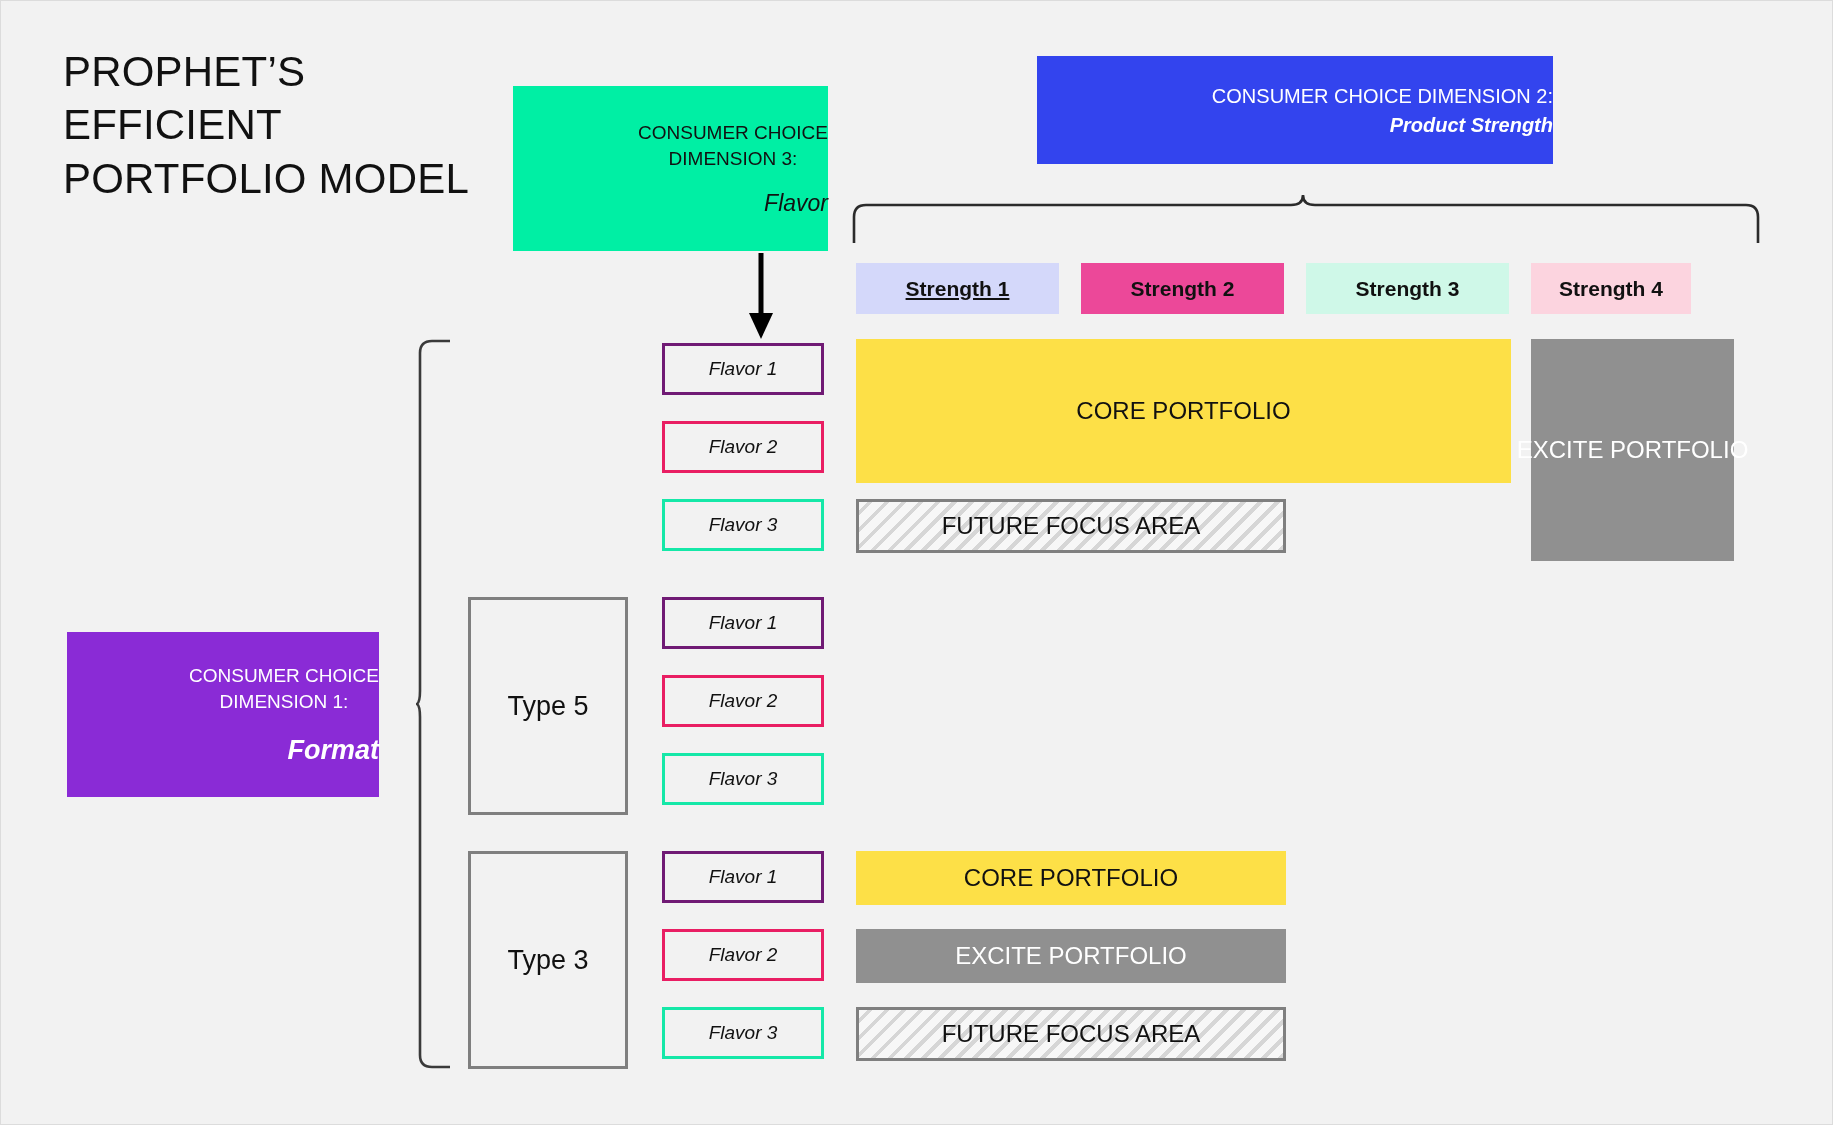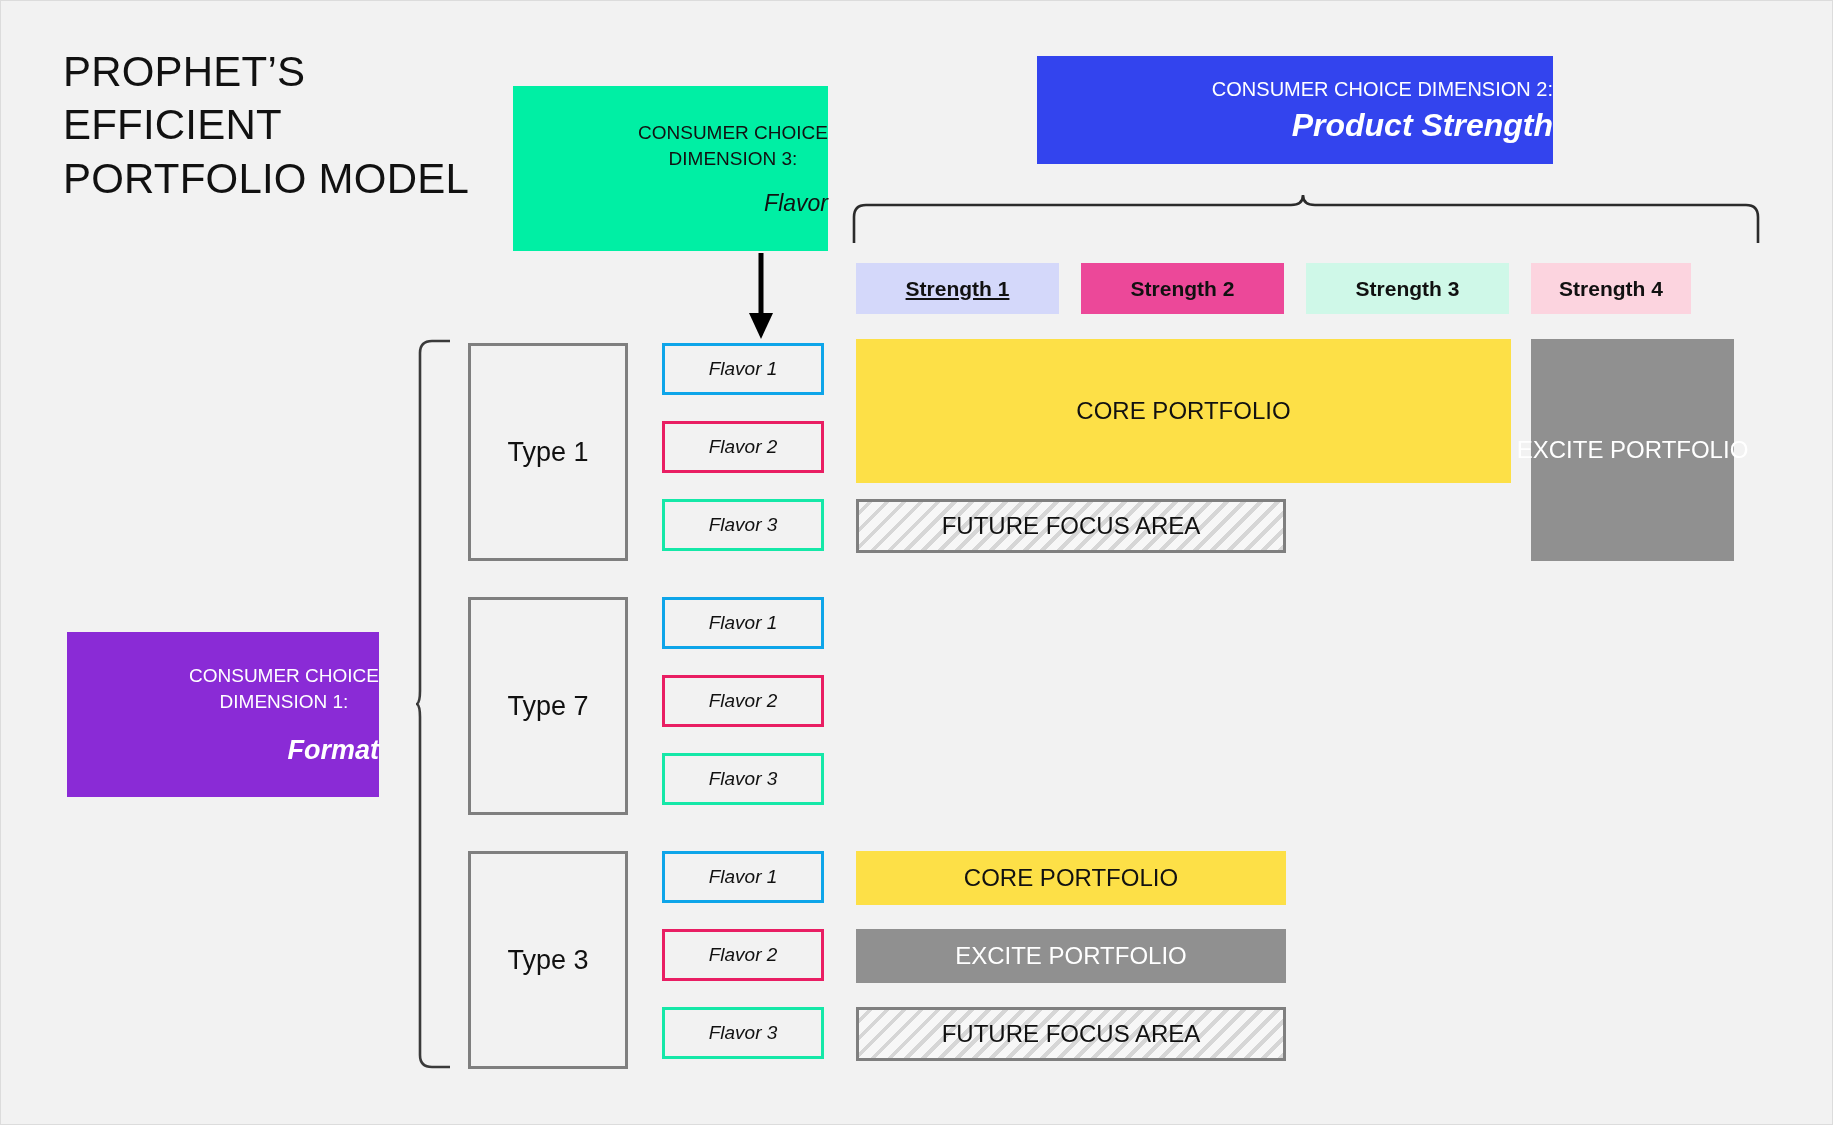--- a/index.html
+++ b/index.html
@@ -58,21 +58,21 @@
   }
   #dim3 .dim-sub { margin-top: 18px; font-weight: normal; }
 
   #dim2 {
     left: 1036px; top: 55px;
     width: 516px; height: 108px;
     background: #3344EE;
     color: #ffffff;
   }
   #dim2 .dim-head { font-size: 20px; }
-  #dim2 .dim-sub { font-size: 32px; margin-top: 4px; }
+  #dim2 .dim-sub { font-size: 20px; margin-top: 4px; }
 
   #dim1 {
     left: 66px; top: 631px;
     width: 312px; height: 165px;
     background: #8A2BD6;
     color: #ffffff;
   }
   #dim1 .dim-sub { font-size: 27px; margin-top: 20px; }
 
   
@@ -134,21 +134,21 @@
     width: 162px;
     height: 52px;
     background: #F2F2F2;
     display: flex;
     align-items: center;
     justify-content: center;
     font-size: 19px;
     font-style: italic;
     color: #111111;
   }
-  .flavor-1 { border: 3px solid #0ea5e9; }
+  .flavor-1 { border: 3px solid #701a75; }
   .flavor-2 { border: 3px solid #E91E63; }
   .flavor-3 { border: 3px solid #15E8A8; }
 
   
   .fr-g1-0 { top: 342px; }  .fr-g1-1 { top: 420px; }  .fr-g1-2 { top: 498px; }
   .fr-g2-0 { top: 596px; }  .fr-g2-1 { top: 674px; }  .fr-g2-2 { top: 752px; }
   .fr-g3-0 { top: 850px; }  .fr-g3-1 { top: 928px; }  .fr-g3-2 { top: 1006px; }
 
   
   .pf {
@@ -226,25 +226,22 @@
   <div class="strength-chip" id="strength-2">
     <span>Strength 2</span>
   </div>
   <div class="strength-chip" id="strength-3">
     <span>Strength 3</span>
   </div>
   <div class="strength-chip" id="strength-4">
     <span>Strength 4</span>
   </div>
 
-  <div class="type-box" id="type-1">
-    <span>Type 1</span>
-  </div>
   <div class="type-box" id="type-2">
-    <span>Type 7</span>
+    <span>Type 5</span>
   </div>
   <div class="type-box" id="type-3">
     <span>Type 3</span>
   </div>
 
   <div class="flavor-box flavor-1 fr-g1-0">
     <span>Flavor 1</span>
   </div>
   <div class="flavor-box flavor-2 fr-g1-1">
     <span>Flavor 2</span>

